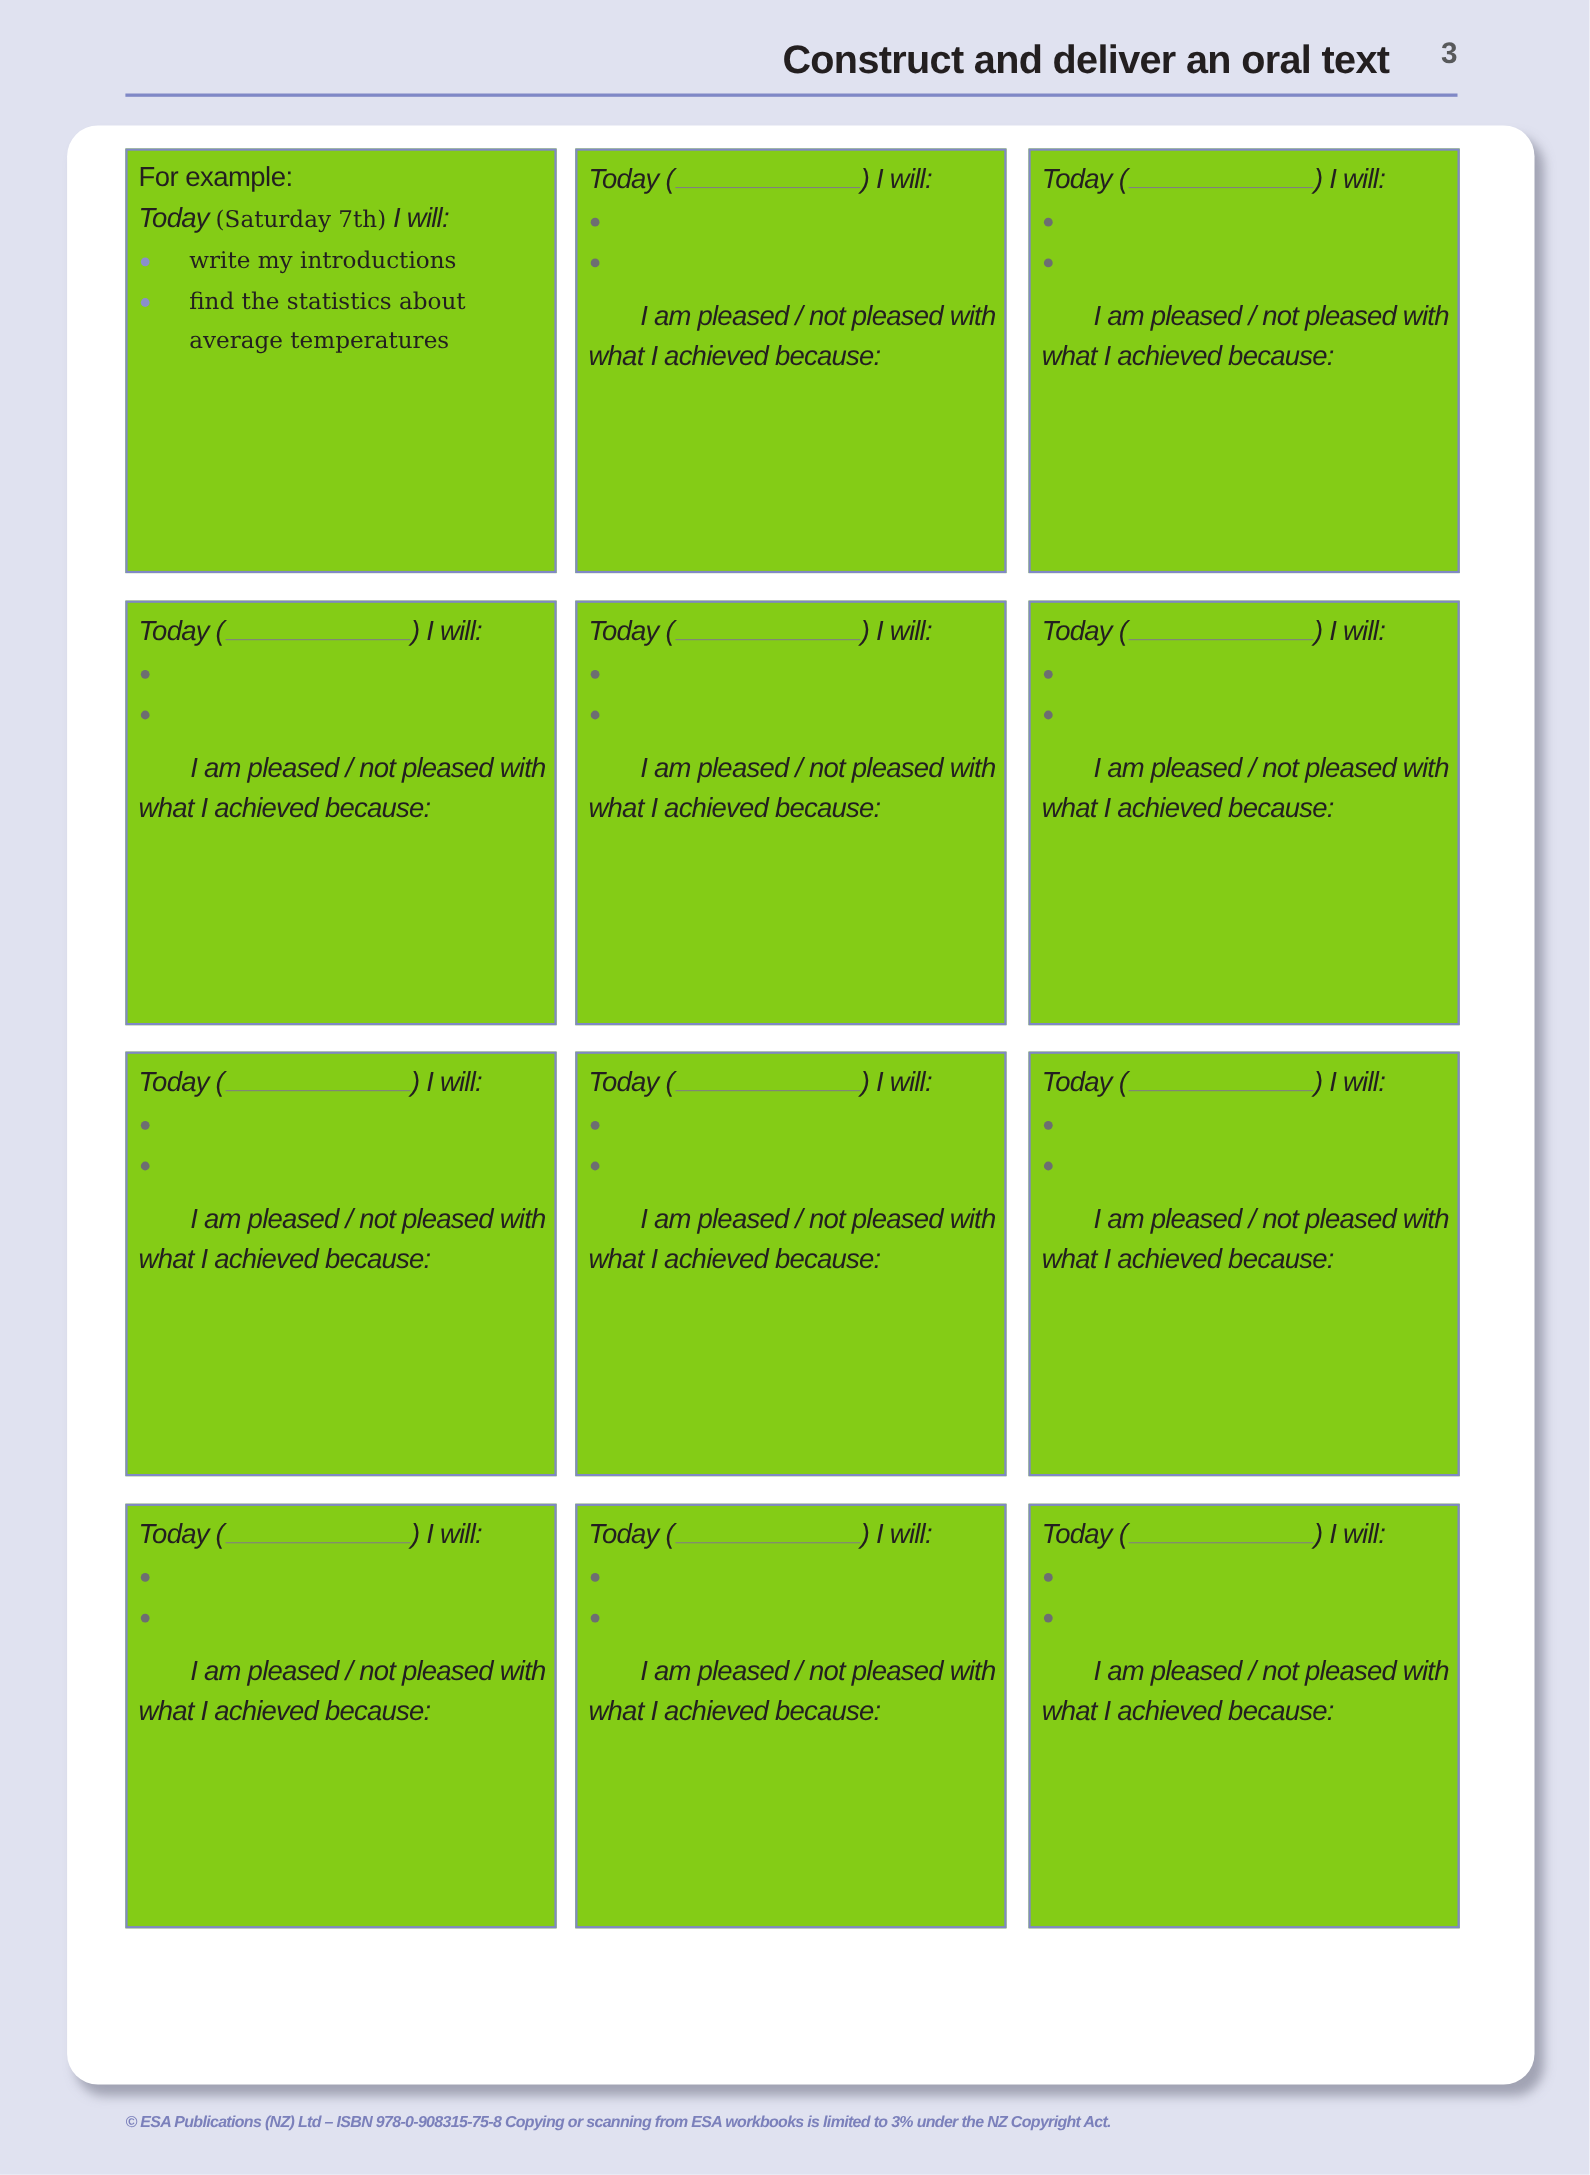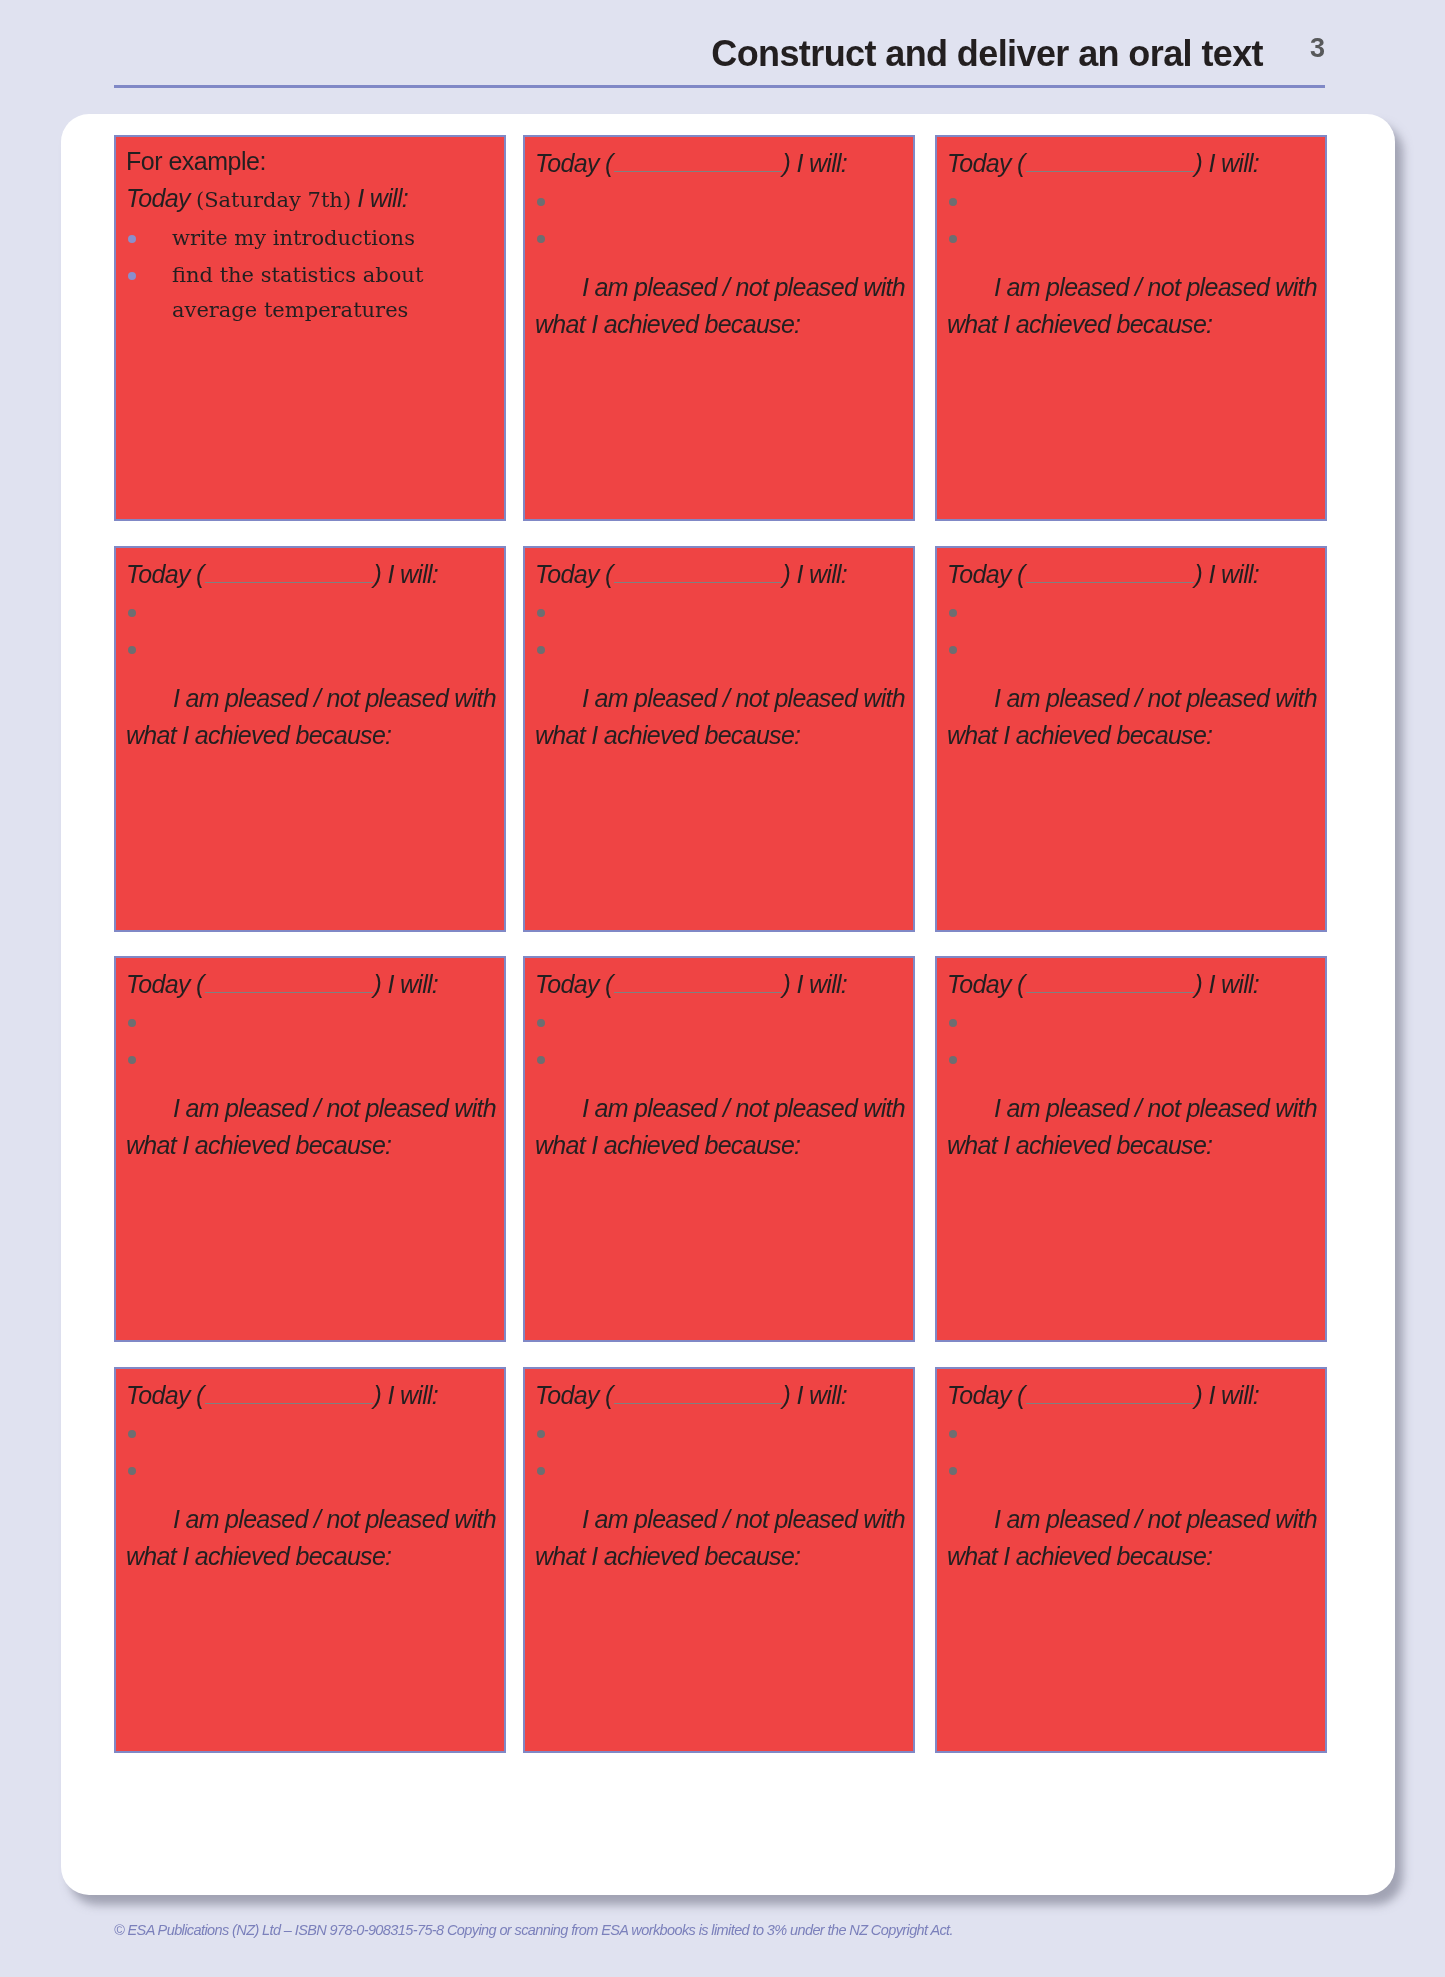--- a/index.html
+++ b/index.html
@@ -28,21 +28,21 @@
   }
   .card {
     position: absolute; left: 61px; top: 114px; width: 1334px; height: 1781px;
     background: #ffffff;
     border-radius: 28px;
     box-shadow: 8px 10px 10px rgba(110,112,130,0.55);
   }
   .box {
     position: absolute; width: 388px; height: 382px;
     border: 2.5px solid #8088c6;
-    background: #ef4444;
+    background: #84cc16;
     box-sizing: content-box;
   }
   .box-inner { position: absolute; left: 10px; top: 8px; right: 8px; }
   .line {
     font-family: "Liberation Sans", sans-serif;
     font-style: italic; font-size: 25px; letter-spacing: -0.7px;
     line-height: 37px; color: #231f20; white-space: nowrap;
   }
   .blank {
     display: inline-block; width: 168px; height: 1px;
@@ -73,21 +73,21 @@
   }
   .smiley .eye { position: absolute; top: 10px; width: 4px; height: 4px; border: 1px solid #231f20; border-radius: 50%; }
   .smiley .eye.l { left: 8px; } .smiley .eye.r { right: 8px; }
   .smiley .mouth {
     position: absolute; left: 6px; width: 20px; top: 12px; height: 10px;
     border-bottom: 1.5px solid #231f20; border-radius: 0 0 50% 50%;
   }
   .footer {
     position: absolute; left: 114px; top: 1922px;
     font-family: "Liberation Sans", sans-serif; font-style: italic;
-    font-size: 14.5px; letter-spacing: -0.6px; color: #7b80bb;
+    font-size: 14.5px; letter-spacing: -0.6px; color: #7b80bb; font-weight: bold;
   }
 </style>
 </head>
 <body>
 
 <div class="header">
   <span class="header-title">Construct and deliver an oral text</span>
   <span class="page-number">3</span>
 </div>
 

